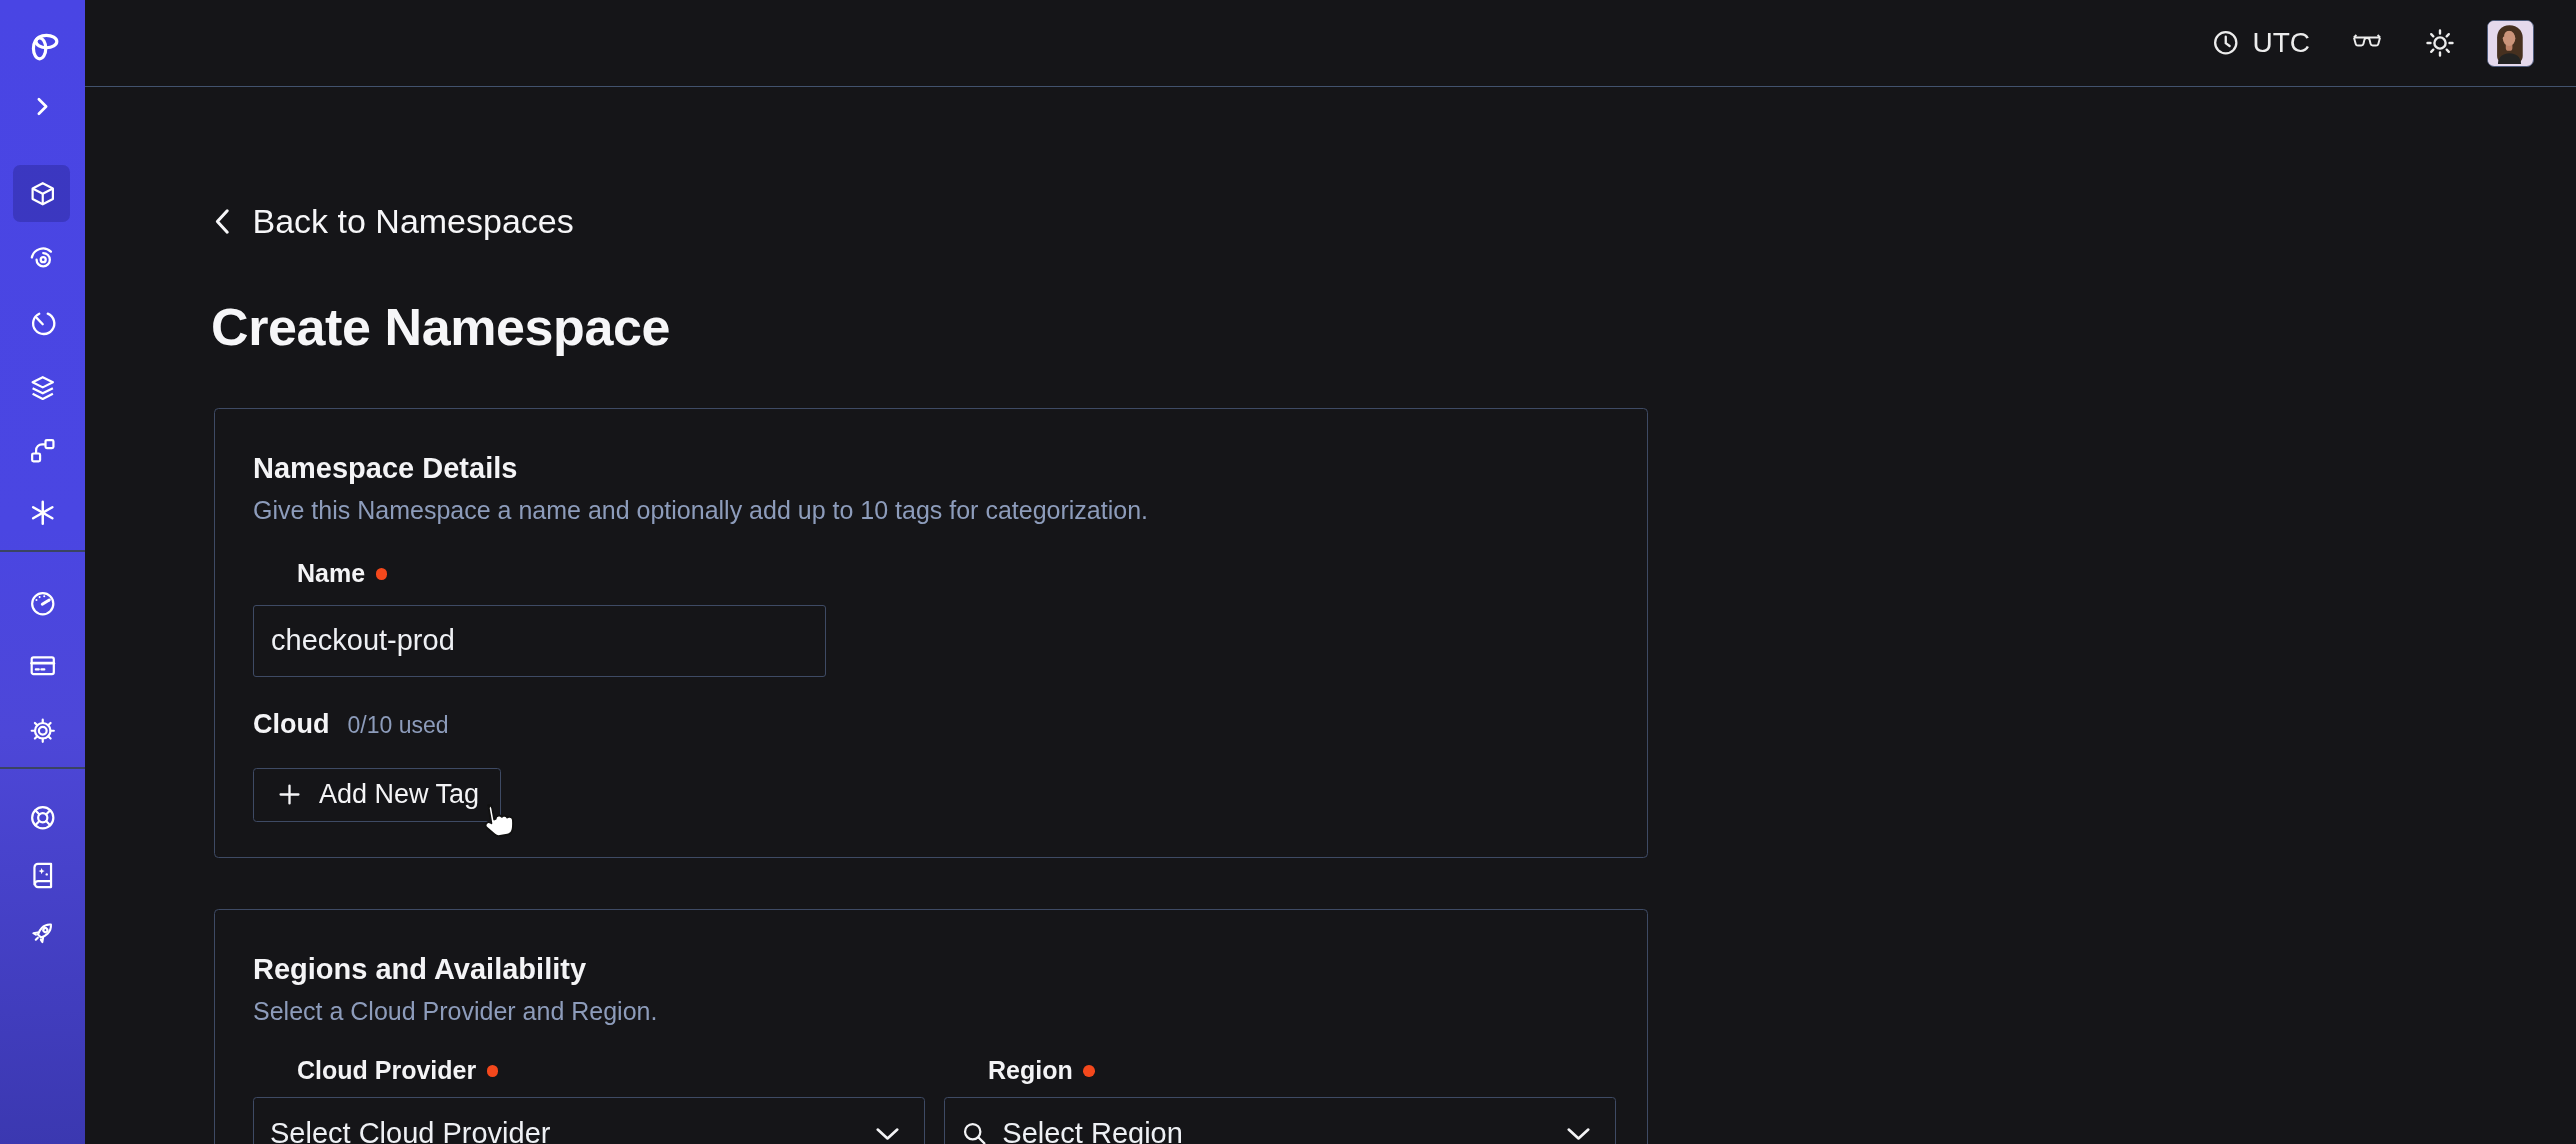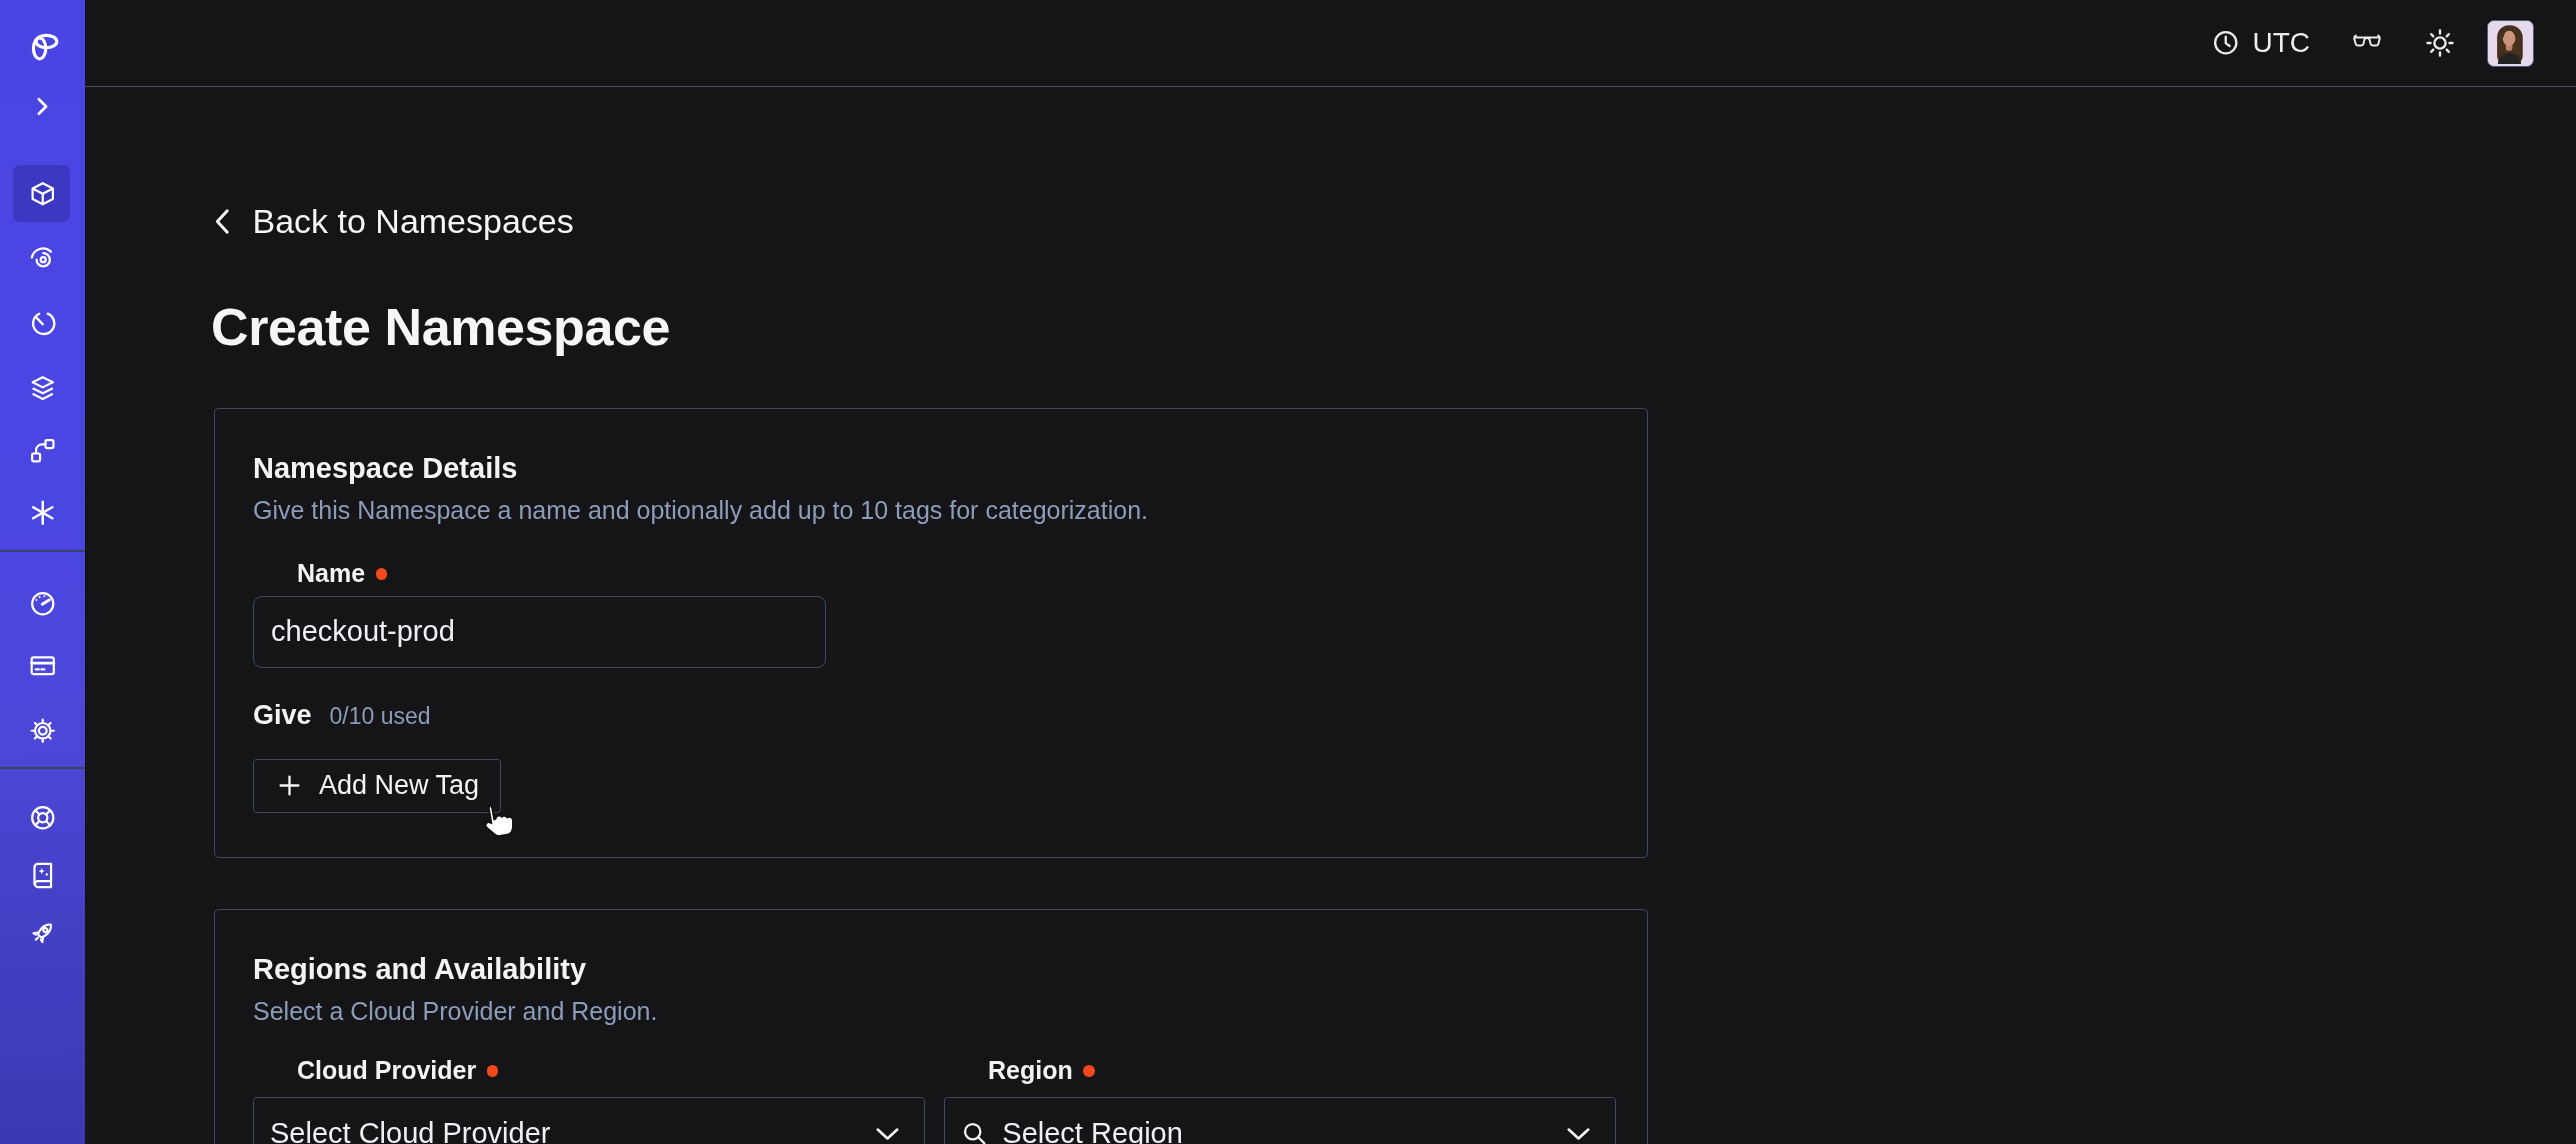--- a/index.html
+++ b/index.html
@@ -59,22 +59,22 @@
   .card-2 { top:909px; height:465px; }
 
   .card h2 { font-size:29px; line-height:32px; font-weight:600; color:#f4f4f6; }
   .card .sub { margin-top:10.7px; font-size:25px; line-height:30px; color:#8d9cbb; }
 
   .field-label { display:flex; align-items:center; gap:10.7px; font-size:25px; line-height:29px; font-weight:600; color:#f4f4f6;margin-left:44px; }
   .req-dot { width:11.6px; height:11.6px; border-radius:50%; background:#f4481c; margin-top:1.8px; }
 
   .nd-label { margin-top:34px; }
   .text-input {
-    margin-top:8px; width:573px; height:72px;
-    background:transparent; border:1.8px solid #3e4a64; border-radius:9px;
+    margin-top:17px; width:573px; height:72px;
+    background:transparent; border:1.8px solid #3e4a64; border-radius:3px;
     color:#eef0f4; font-size:29px; font-family:inherit; padding:0 17px;
     outline:none; display:block;
   }
   .tags-row { margin-top:32px; display:flex; align-items:baseline; gap:18px; height:29px; }
   .tags-label { font-size:27px; font-weight:600; color:#f4f4f6; }
   .tags-usage { font-size:23px; color:#8d9cbb; }
   .add-tag-btn {
     margin-top:30px; width:248px; height:54px;
     border:1.8px solid #3e4a64; border-radius:3.6px; background:transparent;
     display:flex; align-items:center; gap:17px; padding-left:23px;
@@ -269,21 +269,21 @@
   <h2>Namespace Details</h2>
   <div class="sub">Give this Namespace a name and optionally add up to 10 tags for categorization.</div>
 
   <div class="field-label nd-label">
     <span>Name</span>
     <span class="req-dot"></span>
   </div>
   <input class="text-input" type="text" value="checkout-prod" style="">
 
   <div class="tags-row">
-    <span class="tags-label">Give</span>
+    <span class="tags-label">Cloud</span>
     <span class="tags-usage">0/10 used</span>
   </div>
 
   <button class="add-tag-btn">
     <span>
       <svg width="25" height="25" viewBox="0 0 28 28" fill="none" stroke="#f4f4f6" stroke-width="2.6" stroke-linecap="round">
         <path d="M14 4 V24 M4 14 H24"></path>
       </svg>
     </span>
     <span>Add New Tag</span>

